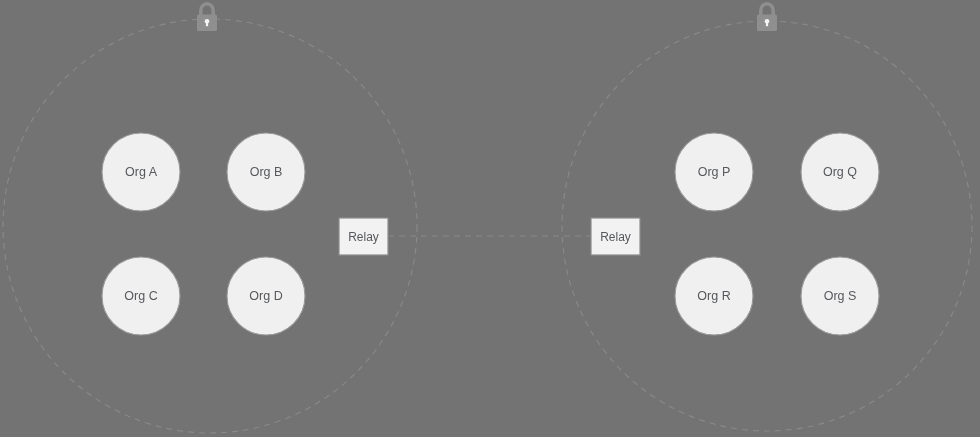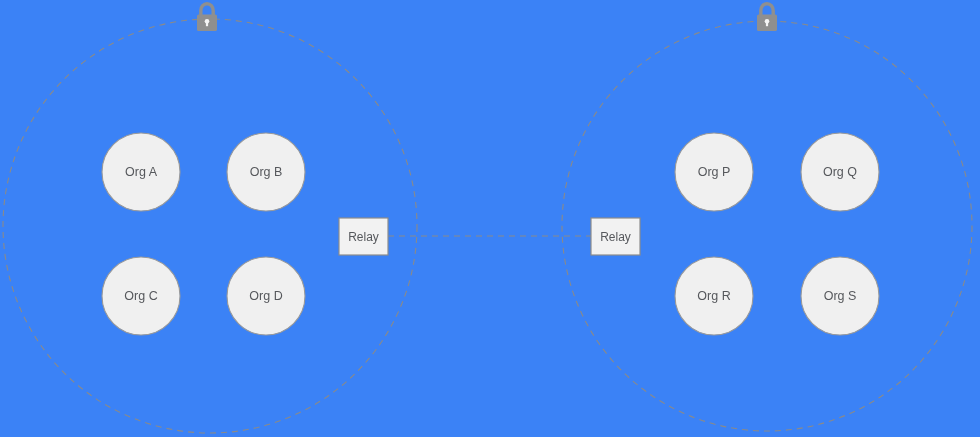--- a/index.html
+++ b/index.html
@@ -4,21 +4,21 @@
 <style>
   html, body {
     margin: 0;
     padding: 0;
     background: #ffffff;
   }
   #canvas {
     position: relative;
     width: 980px;
     height: 437px;
-    background: #3b82f6;
+    background: #737373;
     overflow: hidden;
     font-family: "Liberation Sans", "DejaVu Sans", sans-serif;
   }
   #diagram-svg {
     position: absolute;
     left: 0;
     top: 0;
     width: 980px;
     height: 437px;
     display: block;

